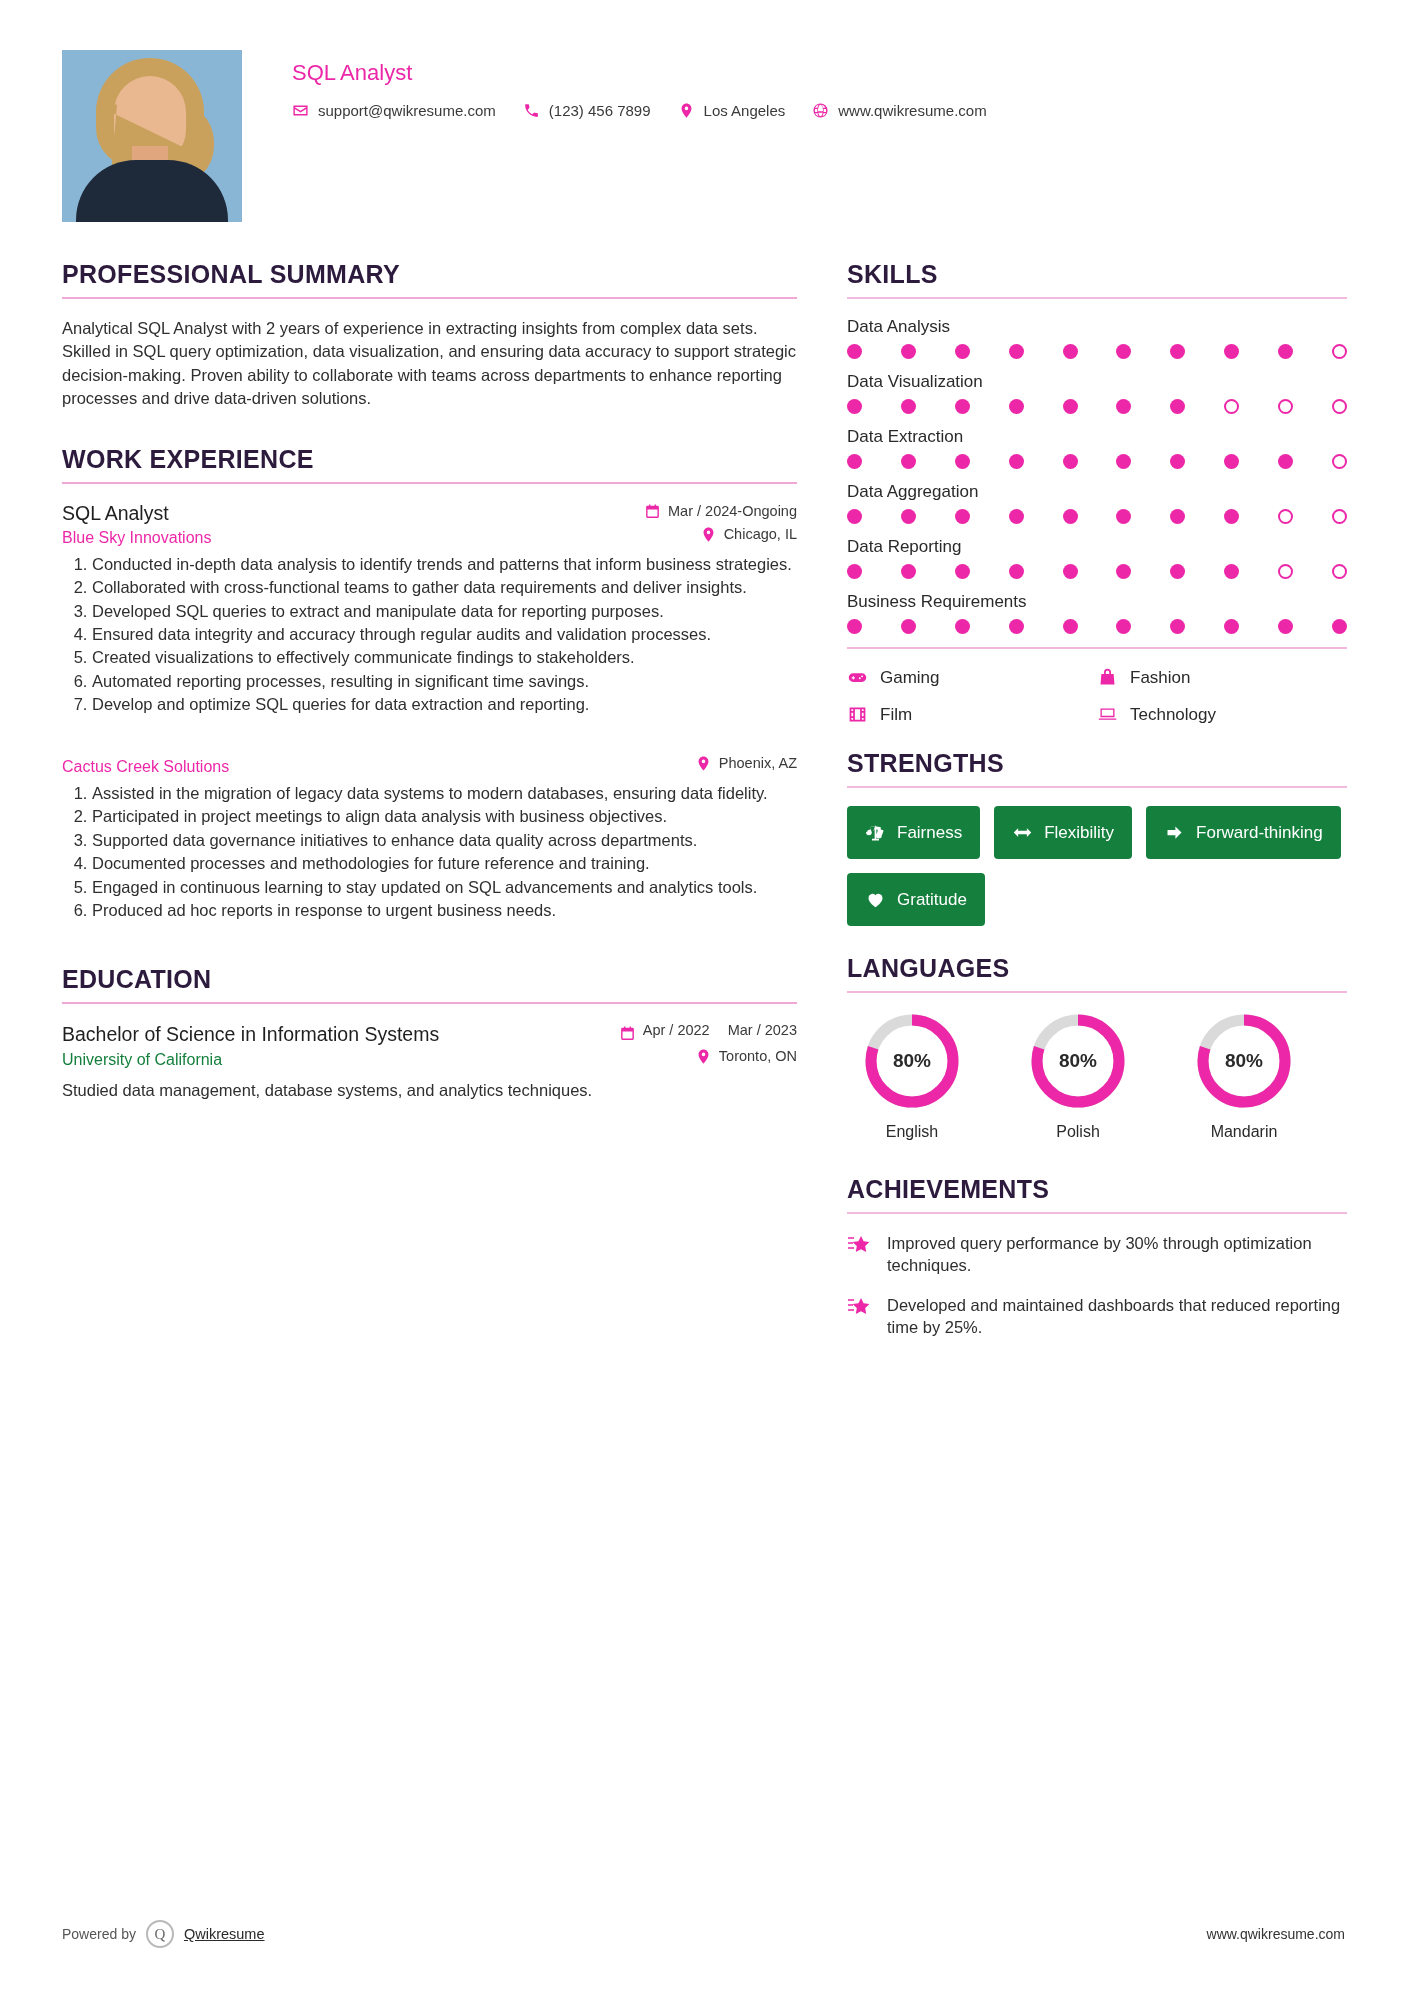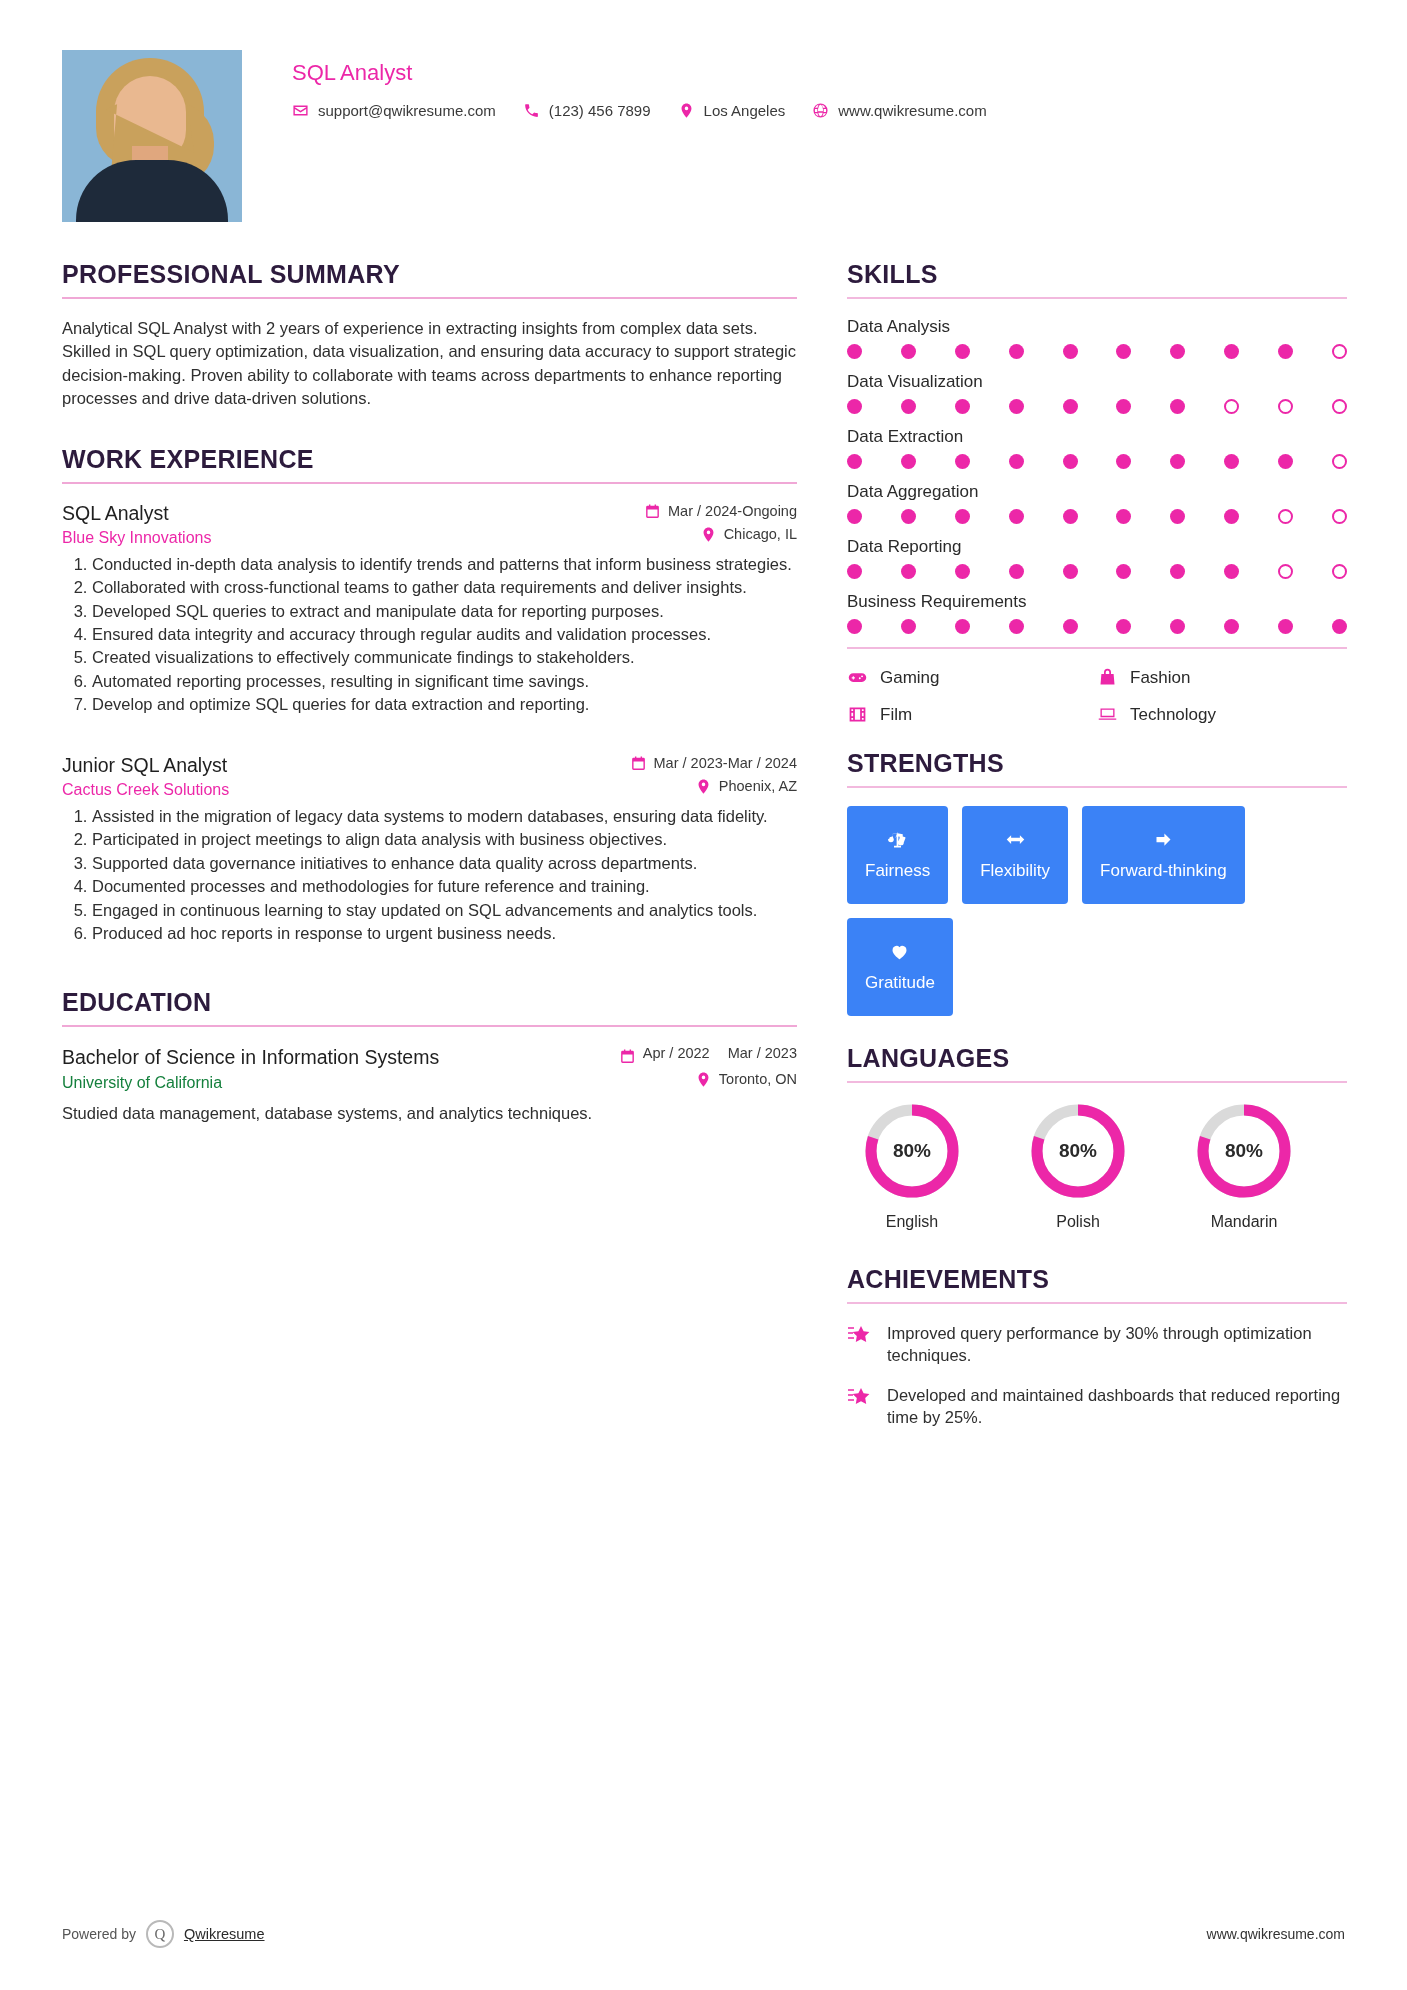--- a/index.html
+++ b/index.html
@@ -103,22 +103,22 @@
   
   .interests { display: flex; flex-wrap: wrap; }
   .interest { width: 50%; display: flex; align-items: center; gap: 12px; margin-bottom: 16px; }
   .interest span { font-size: 17px; color: #2a2a2a; }
   .ico20 { width: 21px; height: 21px; }
   .ico20 svg { width: 100%; height: 100%; fill: #ec27a8; display: block; }
 
   
   .strengths { display: flex; flex-wrap: wrap; gap: 14px; }
   .strength {
-    background: #3b82f6; color: #fff; border-radius: 4px;
-    padding: 23px 18px; font-size: 17px; display: flex; align-items: center; gap: 11px; flex-direction: column;
+    background: #15803d; color: #fff; border-radius: 4px;
+    padding: 16px 18px; font-size: 17px; display: flex; align-items: center; gap: 11px;
   }
   .strength .ico20 svg { fill: #fff; }
 
   
   .langs { display: flex; gap: 36px; }
   .lang { width: 130px; text-align: center; }
   .ring { width: 100px; height: 100px; margin: 0 auto; position: relative; }
   .ring svg { transform: rotate(-90deg); display: block; }
   .ring .pct {
     position: absolute; inset: 0; display: flex; align-items: center; justify-content: center;
@@ -244,31 +244,20 @@
           <li>Ensured data integrity and accuracy through regular audits and validation processes.</li>
           <li>Created visualizations to effectively communicate findings to stakeholders.</li>
           <li>Automated reporting processes, resulting in significant time savings.</li>
           <li>Develop and optimize SQL queries for data extraction and reporting.</li>
         </ol>
       </div>
 
       <div class="spacer-job"></div>
 
       <div class="job">
-        <div class="job-head">
-          <div class="job-title">Junior SQL Analyst</div>
-          <div class="job-meta">
-            <span class="ico">
-              <svg viewBox="0 0 24 24">
-                  <path d="M7 2v2H5a2 2 0 0 0-2 2v13a2 2 0 0 0 2 2h14a2 2 0 0 0 2-2V6a2 2 0 0 0-2-2h-2V2h-2v2H9V2H7zM5 9h14v10H5V9z"></path>
-                </svg>
-            </span>
-            <span>Mar / 2023-Mar / 2024</span>
-          </div>
-        </div>
         <div class="job-sub">
           <div class="job-company">Cactus Creek Solutions</div>
           <div class="job-meta">
             <span class="ico">
               <svg viewBox="0 0 24 24">
                   <path d="M12 2C8.1 2 5 5.1 5 9c0 5.2 7 13 7 13s7-7.8 7-13c0-3.9-3.1-7-7-7zm0 9.5A2.5 2.5 0 1 1 12 6.5a2.5 2.5 0 0 1 0 5z"></path>
                 </svg>
             </span>
             <span>Phoenix, AZ</span>
           </div>

